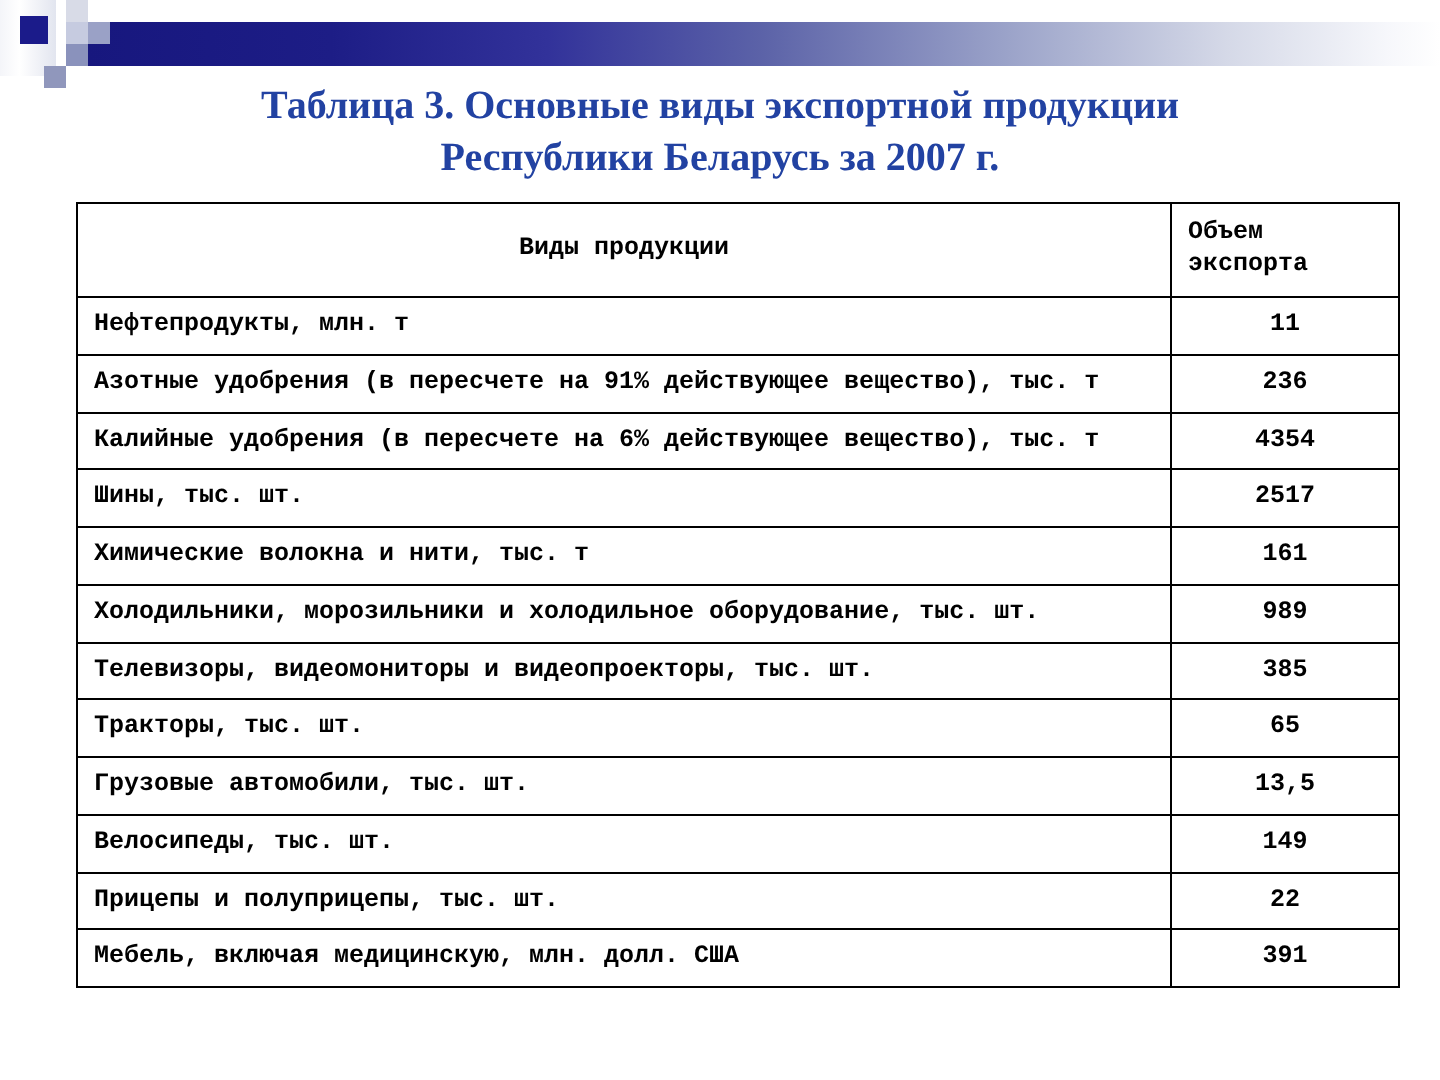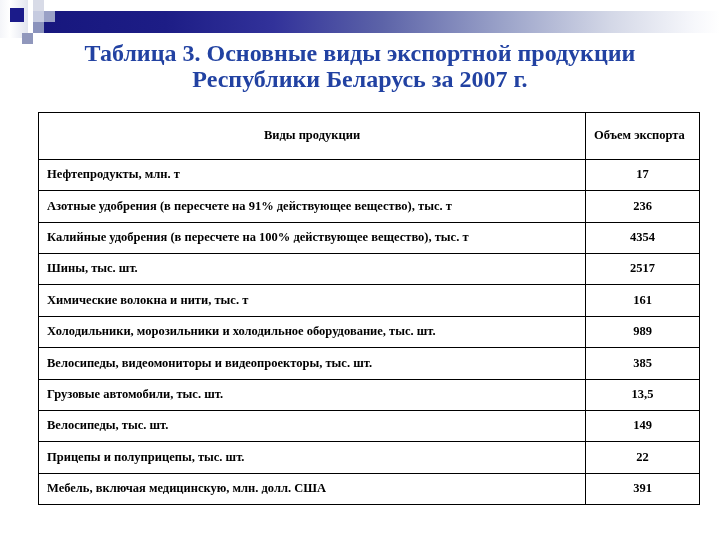--- a/index.html
+++ b/index.html
@@ -30,26 +30,26 @@
   .sq-med       { left: 44px; top: 11px; width: 11px; height: 11px; background: #9aa1c6; }
   .sq-slate     { left: 33px; top: 22px; width: 11px; height: 11px; background: #8a92bc; }
   .sq-small     { left: 22px; top: 33px; width: 11px; height: 11px; background: #9097bc; }
 
   
   .title {
     position: absolute; left: 30px; right: 30px; top: 40px;
     text-align: center;
     color: #2242a2;
     font-weight: bold;
-    font-size: 24px;
+    font-size: 20px;
     line-height: 26px;
   }
 
   
-  .tbl-wrap { position: absolute; left: 38px; top: 112px; }
+  .tbl-wrap { position: absolute; left: 38px; top: 101px; font-family: Liberation Mono, monospace; }
   table.export {
     border-collapse: collapse;
     width: 661px; height: 393px;
     table-layout: fixed;
   }
   table.export th, table.export td {
     border: 1px solid #000000;
     font-weight: bold;
     color: #000000;
     font-size: 12.5px;
@@ -92,45 +92,49 @@
           <col class="c-product">
           <col class="c-volume">
         </colgroup>
       <tbody>
           <tr class="hdr">
         <th class="h-product">Виды продукции</th>
         <th class="h-volume">Объем экспорта</th>
       </tr>
       <tr>
         <td class="product">Нефтепродукты, млн. т</td>
-        <td class="volume">17</td>
+        <td class="volume">11</td>
       </tr>
       <tr>
         <td class="product">Азотные удобрения (в пересчете на 91% действующее вещество), тыс. т</td>
         <td class="volume">236</td>
       </tr>
       <tr>
-        <td class="product">Калийные удобрения (в пересчете на 100% действующее вещество), тыс. т</td>
+        <td class="product">Калийные удобрения (в пересчете на 6% действующее вещество), тыс. т</td>
         <td class="volume">4354</td>
       </tr>
       <tr>
         <td class="product">Шины, тыс. шт.</td>
         <td class="volume">2517</td>
       </tr>
       <tr>
         <td class="product">Химические волокна и нити, тыс. т</td>
         <td class="volume">161</td>
       </tr>
       <tr>
         <td class="product">Холодильники, морозильники и холодильное оборудование, тыс. шт.</td>
         <td class="volume">989</td>
       </tr>
       <tr>
-        <td class="product">Велосипеды, видеомониторы и видеопроекторы, тыс. шт.</td>
+        <td class="product">Телевизоры, видеомониторы и видеопроекторы, тыс. шт.</td>
         <td class="volume">385</td>
+      </tr>
+      <tr>
+        <td class="product">Тракторы, тыс. шт.</td>
+        <td class="volume">65</td>
       </tr>
       <tr>
         <td class="product">Грузовые автомобили, тыс. шт.</td>
         <td class="volume">13,5</td>
       </tr>
       <tr>
         <td class="product">Велосипеды, тыс. шт.</td>
         <td class="volume">149</td>
       </tr>
       <tr>

